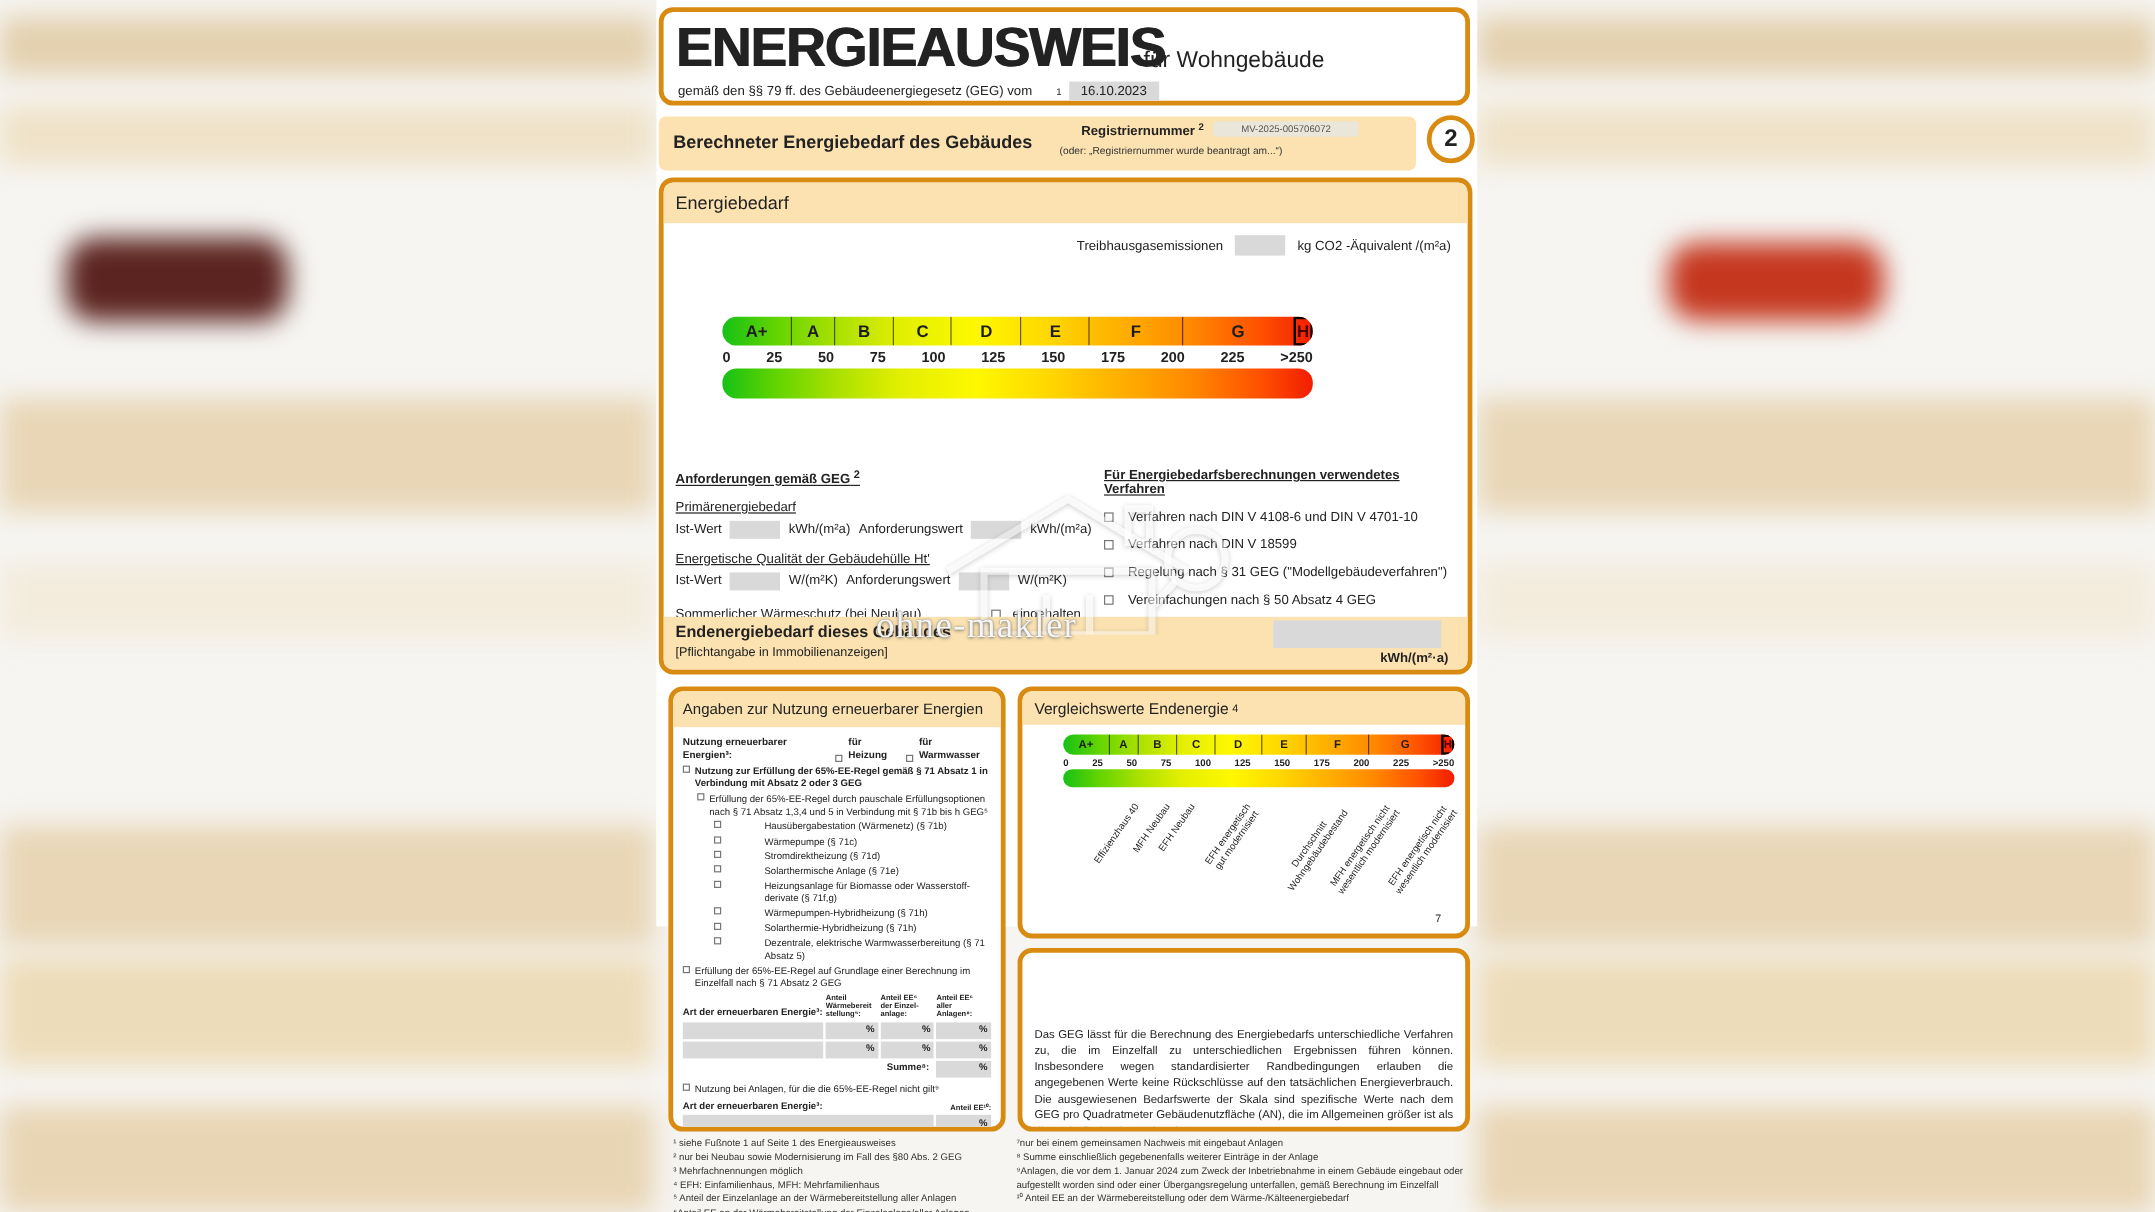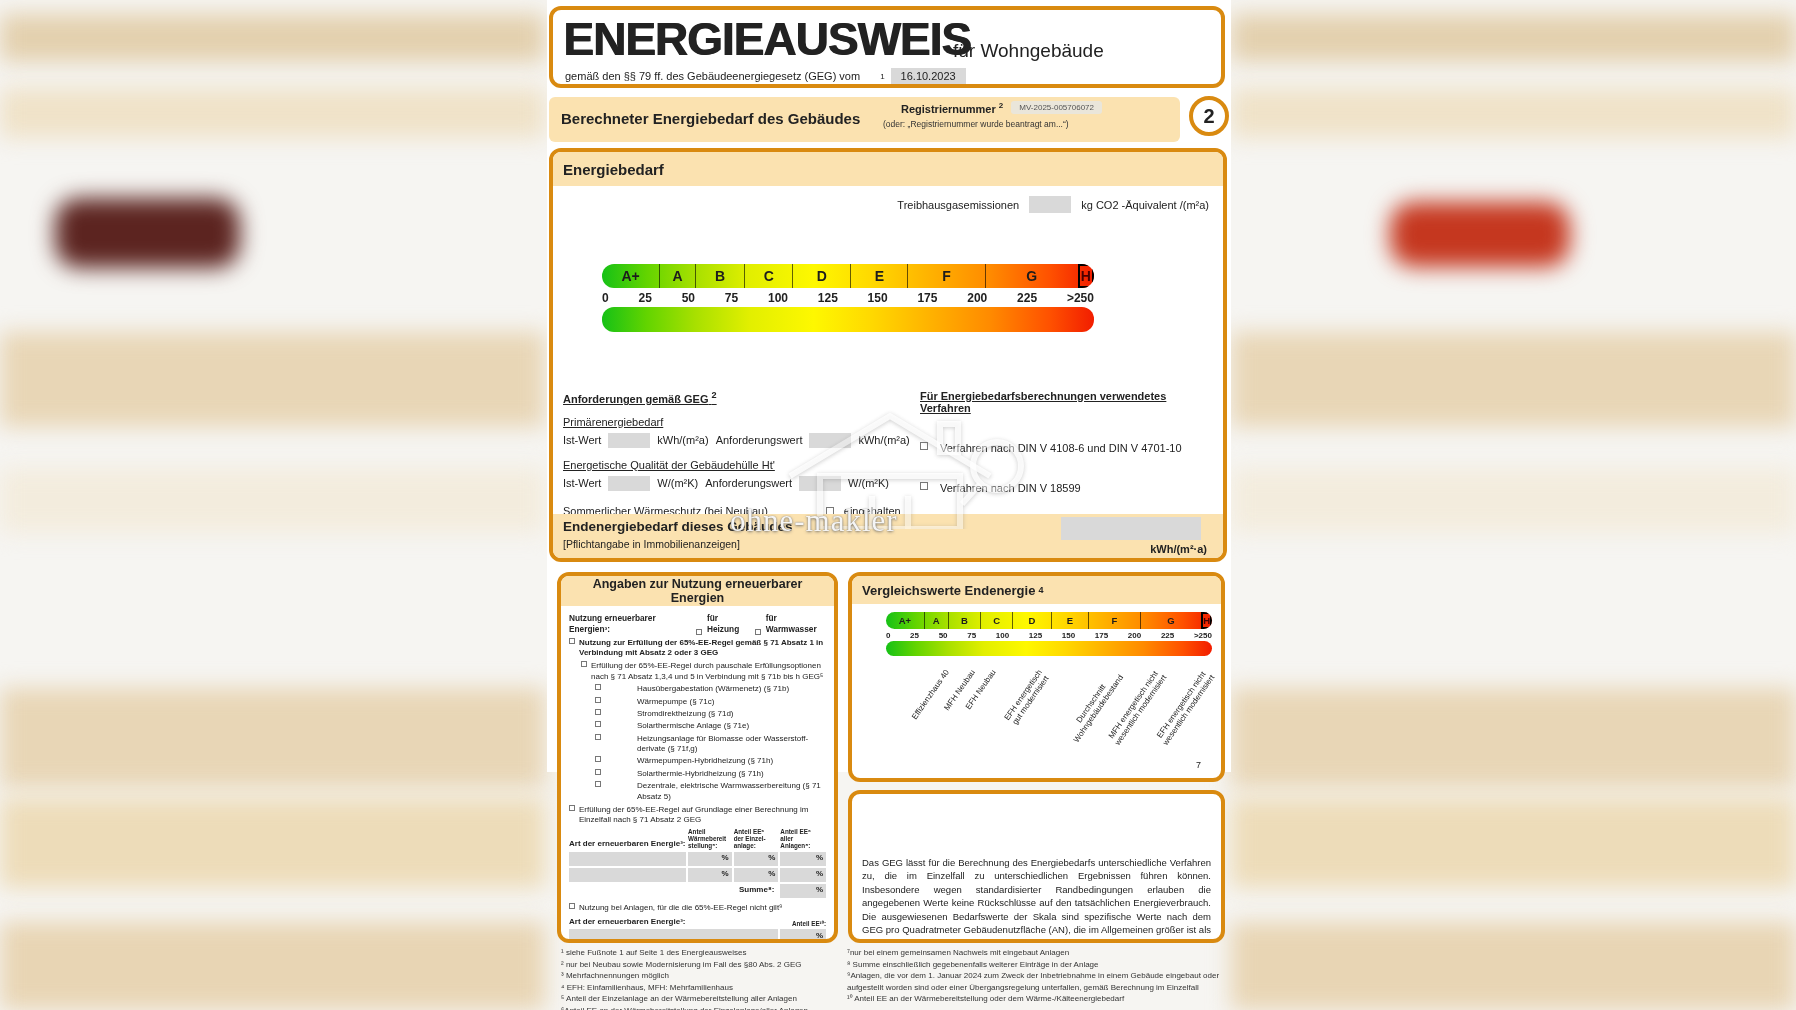--- a/index.html
+++ b/index.html
@@ -28,28 +28,28 @@
   .hdr-law sup{font-size:8px;margin-left:14px;}
   .datebox{background:var(--graybox);padding:2px 10px;font-size:11px;}
 
   
   .subhdr{position:absolute;left:2px;top:97px;width:631px;height:45px;border-radius:6px;}
   .subhdr-title{position:absolute;left:12px;top:13px;font-size:15px;font-weight:700;}
   .reg{position:absolute;left:334px;top:4px;width:292px;}
   .reg-row1{display:flex;align-items:flex-start;gap:8px;margin-left:18px;}
   .reg-label{font-size:11px;font-weight:700;}
   .reg-label sup{font-size:8px;}
-  .reg-value{background:#eae6da;border-radius:3px;padding:2px 8px;font-size:8px;color:#555;}
+  .reg-value{background:#eae6da;border-radius:3px;padding:2px 23px;font-size:8px;color:#555;}
   .reg-alt{font-size:8.5px;margin-top:4px;color:#333;}
   .badge{position:absolute;left:642px;top:96px;width:40px;height:40px;border:4px solid var(--orange);border-radius:50%;background:#fff;
          display:flex;align-items:center;justify-content:center;font-size:20px;font-weight:700;}
 
   
   .ebox{left:2px;top:148px;width:678px;height:414px;}
-  .box-titleband{position:absolute;left:0;top:0;right:0;height:34px;background:var(--peach);display:flex;align-items:center;padding:0 10px;font-weight:700;font-size:15px;text-align:center;}
+  .box-titleband{position:absolute;left:0;top:0;right:0;height:34px;background:var(--peach);display:flex;align-items:center;padding:0 10px;font-weight:400;font-size:15px;text-align:center;}
   .ghg-row{position:absolute;right:14px;top:44px;display:flex;align-items:center;gap:10px;font-size:11px;}
   .ghg-box{width:42px;height:17px;background:var(--graybox);}
 
   
   .scale{position:absolute;left:49px;top:112px;width:492px;}
   .scale-letters{position:relative;display:flex;height:24px;border-radius:12px;overflow:hidden;
      background:linear-gradient(to right,#16c116 0%,#62d400 9%,#a8e000 19%,#e2ef00 30%,#fef800 43%,#ffd800 55%,#ffb100 67%,#ff8a00 79%,#ff5100 91%,#f21d00 100%);}
   .scale-letters div{display:flex;align-items:center;justify-content:center;font-weight:700;font-size:14px;color:#1c1c1c;}
   .scale-letters div:nth-of-type(n+2){border-left:1px solid rgba(0,0,0,.6);}
   .scale-letters div:nth-of-type(1){width:11.6%;}
@@ -75,21 +75,21 @@
   .req-left{position:absolute;left:10px;top:238px;width:350px;font-size:11px;}
   .req-right{position:absolute;left:367px;top:238px;width:300px;font-size:11px;}
   .u{text-decoration:underline;}
   .b{font-weight:700;}
   .req-h{margin-bottom:4px;}
   .req-sec{margin-top:11px;}
   .val-row{display:flex;align-items:center;gap:7px;margin-top:5px;}
   .val-box{width:42px;height:15px;background:var(--graybox);}
   .cb{display:inline-block;width:8px;height:8px;border:1px solid #777;background:#fff;flex:none;}
   .cb.sm{width:6px;height:6px;}
-  .opt-row{display:flex;align-items:flex-start;gap:12px;margin-top:28px;}
+  .opt-row{display:flex;align-items:center;gap:12px;margin-top:11px;}
   .sommer-row{display:flex;align-items:center;gap:10px;margin-top:14px;}
   .sommer-row .gap{width:38px;}
 
   
   .endband{position:absolute;left:0;right:0;bottom:0;height:44px;background:var(--peach);}
   .end-title{position:absolute;left:10px;top:5px;font-size:13.5px;font-weight:700;}
   .end-sub{position:absolute;left:10px;top:24px;font-size:10.5px;}
   .end-box{position:absolute;right:22px;top:3px;width:140px;height:23px;background:var(--graybox);}
   .end-unit{position:absolute;right:16px;bottom:3px;font-size:11px;font-weight:700;}
 

